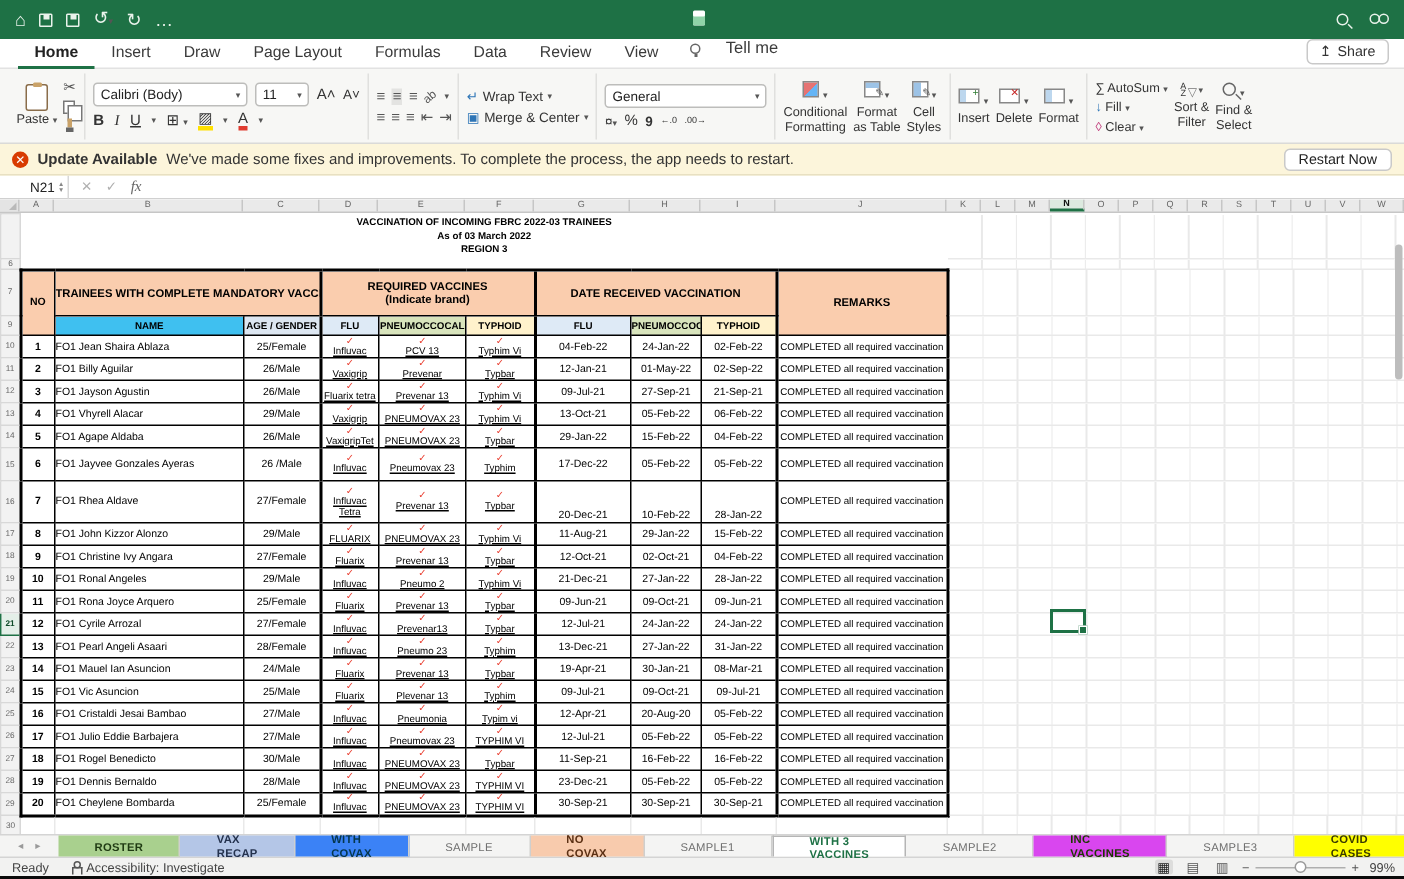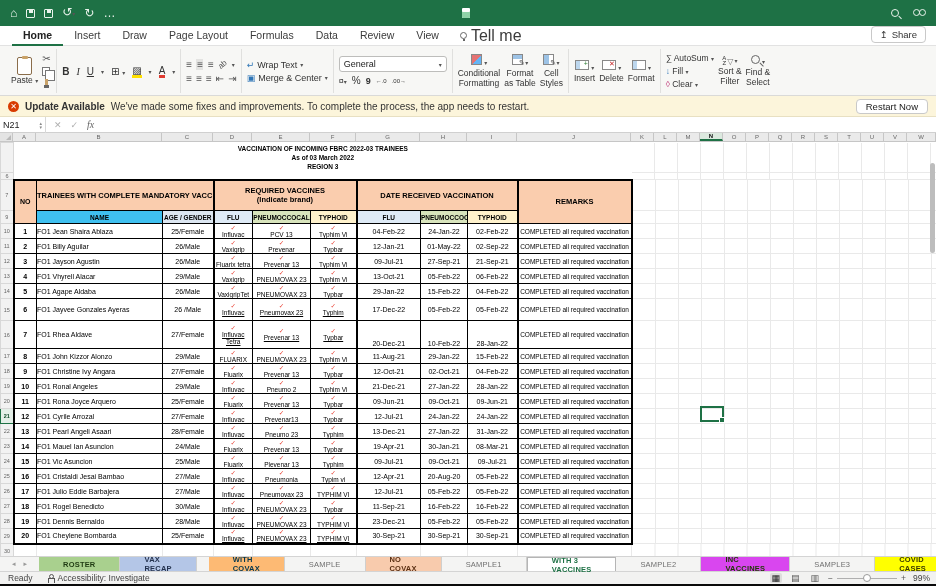--- a/index.html
+++ b/index.html
@@ -17,25 +17,25 @@
   .docicon { display:inline-block; width:8px; height:10px; background:#fff; border-radius:1px; margin-right:4px;
     vertical-align:-1px; box-shadow:inset 0 -6px 0 #8FD3A8; }
   .tb-right { margin-left:auto; display:flex; align-items:center; gap:14px; z-index:2; }
   .mag { width:8px; height:8px; border:1.4px solid #eaf3ec; border-radius:50%; position:relative; display:inline-block; }
   .mag::after { content:""; position:absolute; width:4px; height:1.4px; background:#eaf3ec; transform:rotate(45deg); left:6px; top:7px; }
   .people { width:13px; height:9px; position:relative; display:inline-block; }
   .people::before,.people::after { content:""; position:absolute; border:1.2px solid #eaf3ec; border-radius:50%; width:5px; height:5px; top:0; }
   .people::before{ left:0; } .people::after{ left:6px; }
 
   
-  .menubar { height:20px; background:#fff; border-bottom:1px solid #E2E2E2; display:flex; align-items:center;
+  .menubar { height:20px; background:#fff; border-bottom:1px solid #E2E2E2; display:flex; align-items:flex-start;
     padding-left:12px; gap:0; position:relative; }
   .menu-item { font-size:10.5px; color:#3b3b3b; padding:0 11px; height:20px; line-height:19px; cursor:default; }
   .menu-item.active { color:#1E6E41; font-weight:bold; border-bottom:2px solid #1E7145; color:#222; }
-  .tellme { display:flex; align-items:center; gap:4px; font-size:16px; color:#3b3b3b; padding:0 10px; }
+  .tellme { display:flex; align-items:center; gap:17px; font-size:11px; color:#3b3b3b; padding:0 10px; }
   .bulb { width:7px; height:7px; border:1px solid #666; border-radius:50%; position:relative; display:inline-block; }
   .bulb::after { content:""; position:absolute; left:1.6px; top:6px; width:2.4px; height:2px; background:#666; }
   .share-btn { position:absolute; right:10px; top:0px; height:17px; border:1px solid #C9C9C9; border-radius:4px;
     background:#fff; font-size:9.5px; color:#333; padding:0 8px; display:flex; align-items:center; gap:4px; }
 
   
   .ribbon { height:50px; background:#F7F7F5; border-bottom:1px solid #DADAD8; display:flex; align-items:stretch;
     padding:3px 4px 2px 6px; font-size:9px; color:#333; }
   .rgroup { display:flex; align-items:center; padding:0 5px; border-right:1px solid #E0E0DE; gap:4px; }
   .rgroup:last-child{ border-right:none; }
@@ -80,21 +80,21 @@
   .updatebar { height:21px; background:#FCF5DB; display:flex; align-items:center; padding:0 8px; gap:6px;
     border-bottom:1px solid #E8E0C2; font-size:10px; color:#333; position:relative; }
   .upd-ic { width:11px; height:11px; border-radius:50%; background:#D83B01; color:#fff; font-size:8px; line-height:11px;
     text-align:center; font-weight:bold; }
   .upd-title { font-weight:bold; }
   .restart-btn { position:absolute; right:8px; top:3px; height:15px; background:#fff; border:1px solid #C9C9C9;
     border-radius:4px; font-size:9.5px; padding:0 9px; color:#222; display:flex; align-items:center; }
 
   
   .formulabar { height:16px; background:#fff; border-bottom:1px solid #D0D0D0; display:flex; align-items:center; font-size:9px; }
-  .namebox { width:46px; height:16px; border-right:1px solid #D8D8D8; display:flex; align-items:center; padding:0 3px; gap:3px; }
+  .namebox { width:46px; height:16px; border-right:1px solid #D8D8D8; display:flex; align-items:center; padding:0 3px; gap:3px;text-align:right; }
   .namebox .nb-val { flex:1; font-size:9px; color:#222; }
   .stepper { display:flex; flex-direction:column; font-size:5px; line-height:4px; color:#888; }
   .fx-icons { display:flex; align-items:center; gap:9px; padding:0 8px; color:#B0B0B0; font-size:9px; }
   .fx { font-style:italic; font-family:"Liberation Serif",serif; color:#666; font-size:10px; }
 
   
   .grid-area { position:relative; height:423px; background:#fff; overflow:hidden; }
   .colhead { display:flex; height:9px; background:#EAEAEA; border-bottom:1px solid #C6C6C6; font-size:6px; color:#666; }
   .ch { border-right:1px solid #C6C6C6; text-align:center; line-height:8px; flex:0 0 auto; }
   .ch.corner { width:13px; position:relative; background:#E4E4E4; }
@@ -143,21 +143,21 @@
 
   
   .tabbar { height:16px; background:#F4F4F3; border-top:1px solid #D4D4D4; border-bottom:1px solid #D4D4D4;
     display:flex; align-items:stretch; font-size:7.5px; }
   .tabnav { display:flex; align-items:center; gap:8px; padding:0 12px; color:#9a9a9a; font-size:7px; }
   .stab { display:flex; align-items:center; padding:0 24px; border-right:1px solid #CFCFCE; font-weight:bold;
     letter-spacing:.2px; color:#333; }
   .stab:first-of-type{ border-left:1px solid #CFCFCE; }
   .tb-roster { background:#A9D08E; color:#1F3A12; }
   .tb-vax { background:#B4C6E7; color:#24324E; }
-  .tb-covax { background:#fdba74; color:#04364D;margin-left:12px; }
+  .tb-covax { background:#3b82f6; color:#04364D; }
   .tb-plain { background:transparent; color:#6f6f6f; font-weight:normal; }
   .tb-nocovax { background:#F8CBAD; color:#5b3014; }
   .tb-active { background:#FFFFFF; color:#1E7145; border:1px solid #B5B5B5; border-bottom:none; font-weight:bold; }
   .tb-inc { background:#d946ef; color:#1c3a00; }
   .tb-covid { background:#FFFF00; color:#3a3a00; }
   .addtab { display:flex; align-items:center; padding:0 9px; color:#555; font-size:10px; }
 
   
   .statusbar { height:12px; background:#F2F2F1; display:flex; align-items:center; font-size:8.5px; color:#444;
     padding:0 8px; gap:14px; position:relative; }
@@ -221,20 +221,32 @@
     </div>
     <div class="stackcol">
       <span class="mini">✂</span>
       <span class="ic-copy"></span>
       <span class="ic-brush"></span>
     </div>
   </div>
 
   <div class="rgroup">
     <div class="stackcol">
+      <div class="rowline">
+        <div class="selbox-ui" style="width:103px">
+          <span style="flex:1">Calibri (Body)</span>
+            <span class="dd">▾</span>
+        </div>
+        <div class="selbox-ui" style="width:36px">
+          <span style="flex:1">11</span>
+            <span class="dd">▾</span>
+        </div>
+        <span style="font-size:10px">A˄</span>
+        <span style="font-size:9px">A˅</span>
+      </div>
       <div class="rowline fmtletters">
         <span class="b-b">B</span>
         <span class="b-i">I</span>
         <span class="b-u"><span>U</span></span>
           <span class="dd">▾</span>
         <span><span>⊞</span> <span class="dd">▾</span></span>
         <span class="clr"><span>▨</span><span class="bar" style="background:#FFE000"></span></span>
           <span class="dd">▾</span>
         <span class="clr"><span>A</span><span class="bar" style="background:#E03C31"></span></span>
           <span class="dd">▾</span>

